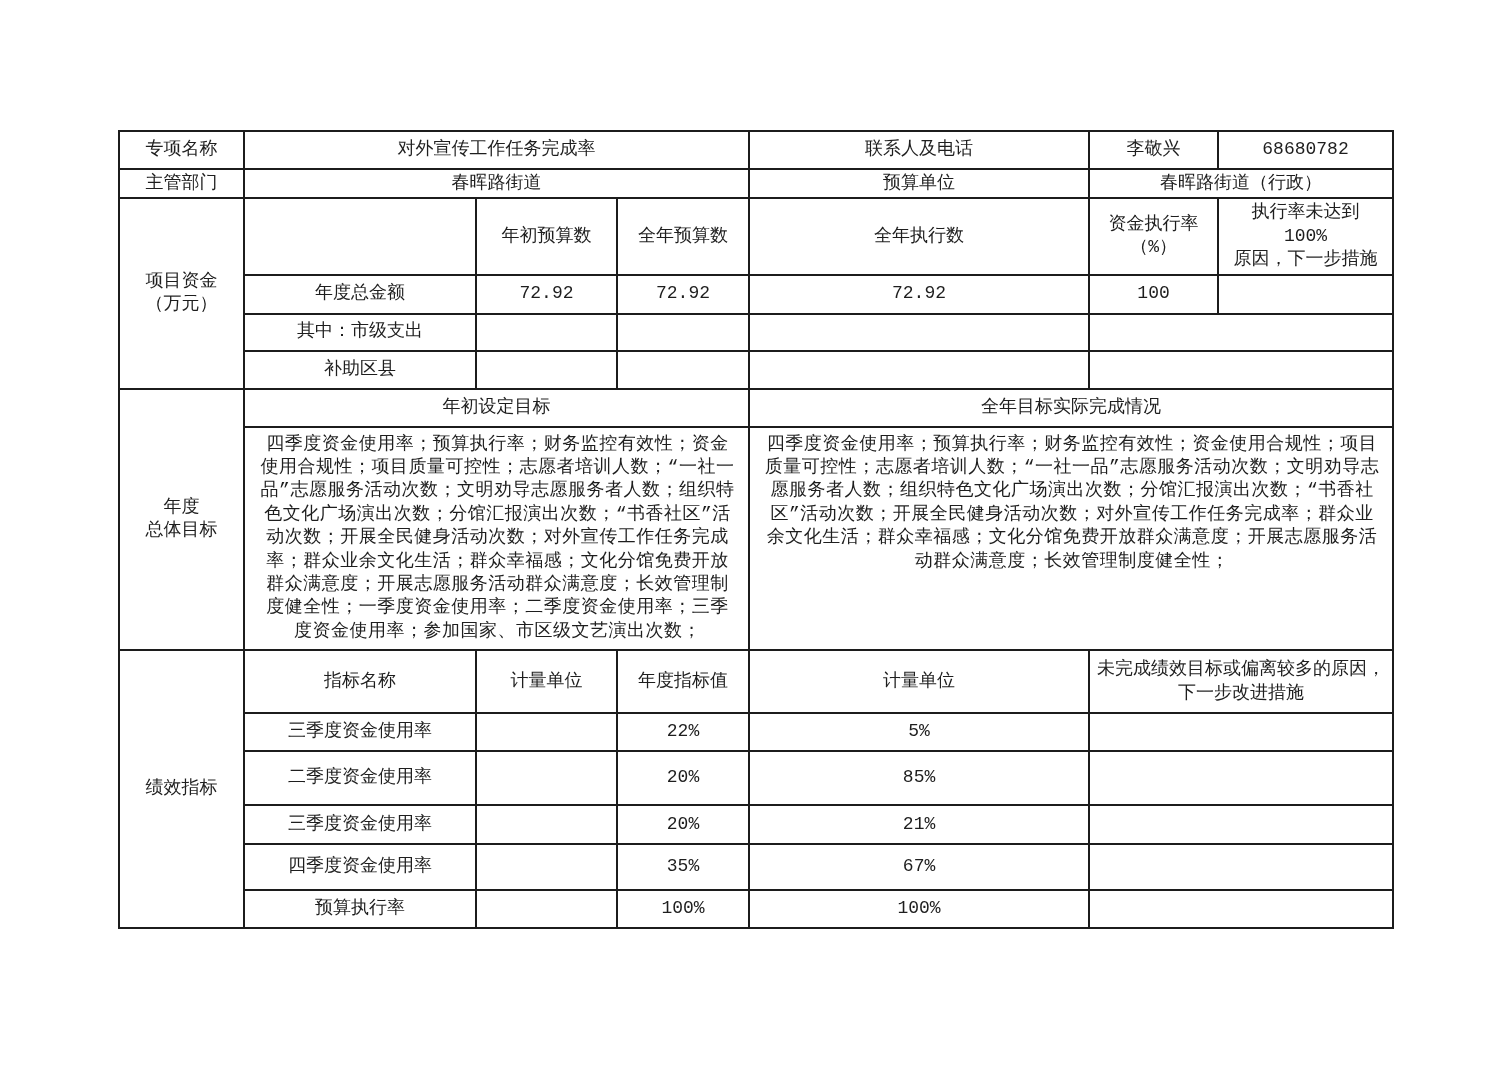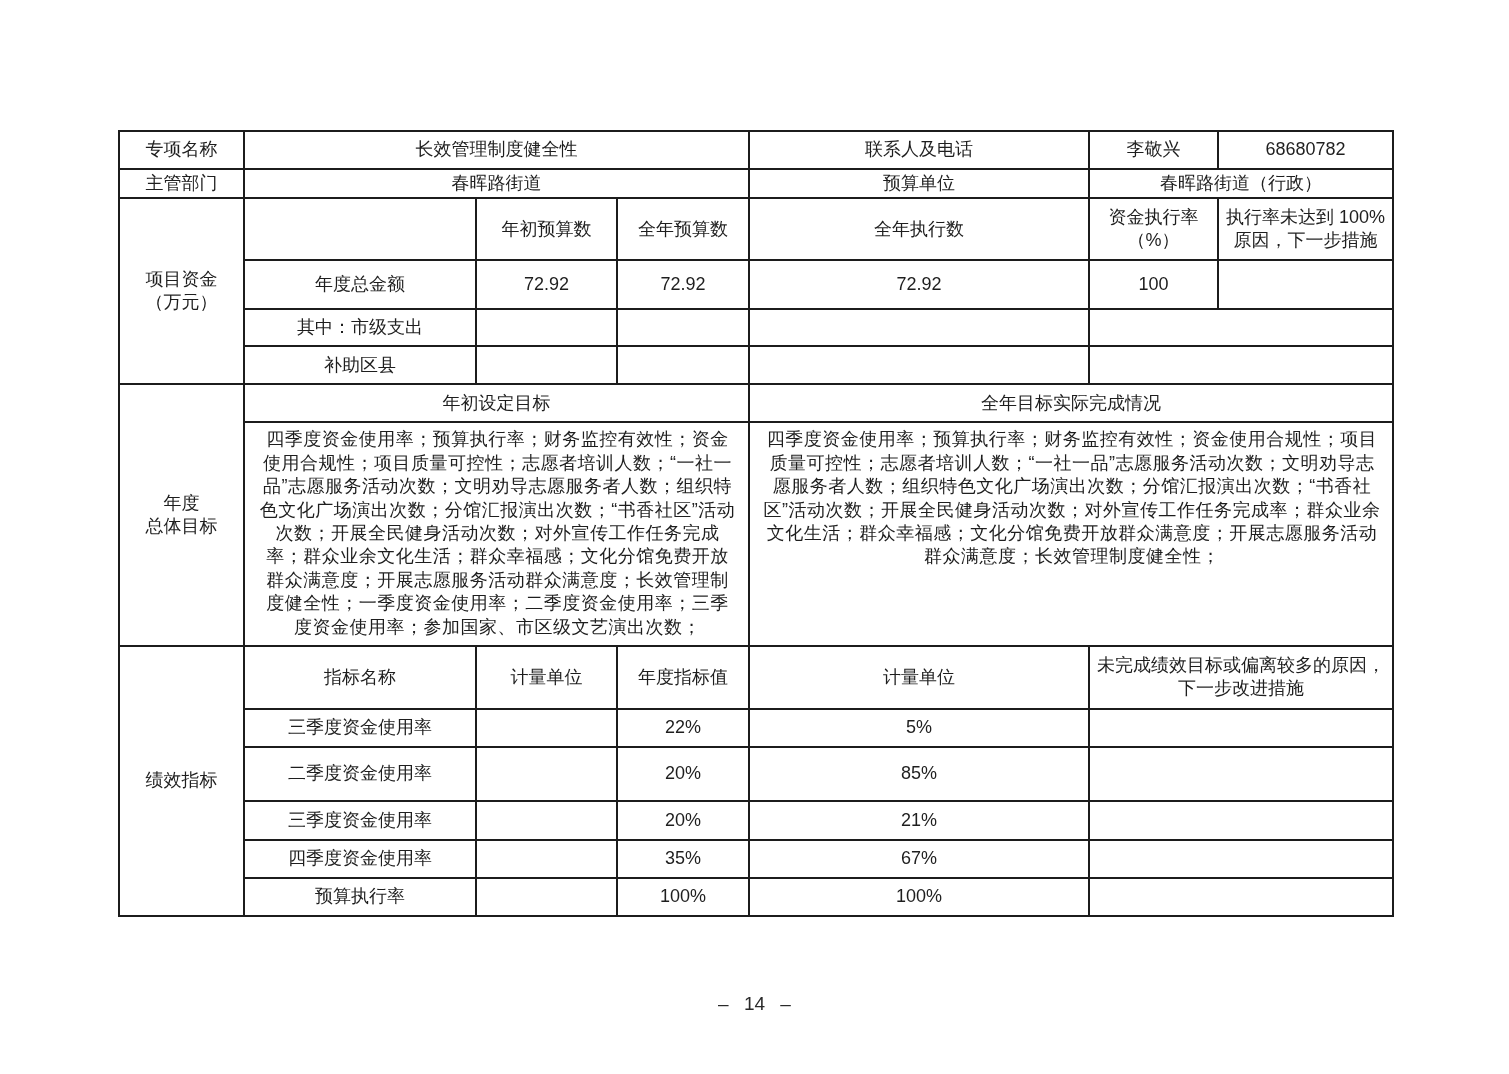--- a/index.html
+++ b/index.html
@@ -5,21 +5,21 @@
   html, body {
     margin: 0;
     padding: 0;
     background: #ffffff;
   }
   .page {
     position: relative;
     width: 1509px;
     height: 1074px;
     background: #ffffff;
-    font-family: Liberation Sans, sans-serif;
+    font-family: Liberation Mono, monospace;
     color: #1e1e1e;
     overflow: hidden;
   }
   table.report {
     position: absolute;
     left: 118px;
     top: 130px;
     width: 1274px;
     border-collapse: collapse;
     table-layout: fixed;
@@ -67,21 +67,21 @@
       <col style="width:141px">
       <col style="width:132px">
       <col style="width:340px">
       <col style="width:129px">
       <col style="width:175px">
     </colgroup>
 
     <tbody>
         <tr style="height:38px">
       <td>专项名称</td>
-      <td colspan="3">长效管理制度健全性</td>
+      <td colspan="3">对外宣传工作任务完成率</td>
       <td>联系人及电话</td>
       <td>李敬兴</td>
       <td>68680782</td>
     </tr>
 
     <tr style="height:25px">
       <td>主管部门</td>
       <td colspan="3">春晖路街道</td>
       <td>预算单位</td>
       <td colspan="2">春晖路街道（行政）</td>
@@ -93,21 +93,21 @@
       <td></td>
       <td>年初预算数</td>
       <td>全年预算数</td>
       <td>全年执行数</td>
       <td class="prewrap small-h">资金执行率
 （%）</td>
       <td class="prewrap small-h">执行率未达到 100%
 原因，下一步措施</td>
     </tr>
 
-    <tr style="height:49px">
+    <tr style="height:39px">
       <td>年度总金额</td>
       <td>72.92</td>
       <td>72.92</td>
       <td>72.92</td>
       <td>100</td>
       <td></td>
     </tr>
 
     <tr style="height:37px">
       <td>其中：市级支出</td>
@@ -164,33 +164,32 @@
     </tr>
 
     <tr style="height:39px">
       <td>三季度资金使用率</td>
       <td></td>
       <td>20%</td>
       <td>21%</td>
       <td colspan="2"></td>
     </tr>
 
-    <tr style="height:38px">
+    <tr style="height:46px">
       <td>四季度资金使用率</td>
       <td></td>
       <td>35%</td>
       <td>67%</td>
       <td colspan="2"></td>
     </tr>
 
     <tr style="height:38px">
       <td>预算执行率</td>
       <td></td>
       <td>100%</td>
       <td>100%</td>
       <td colspan="2"></td>
     </tr>
 
   </tbody>
     </table>
 
-  <div class="page-number">– 14 –</div>
 </div>
 
 </body></html>

